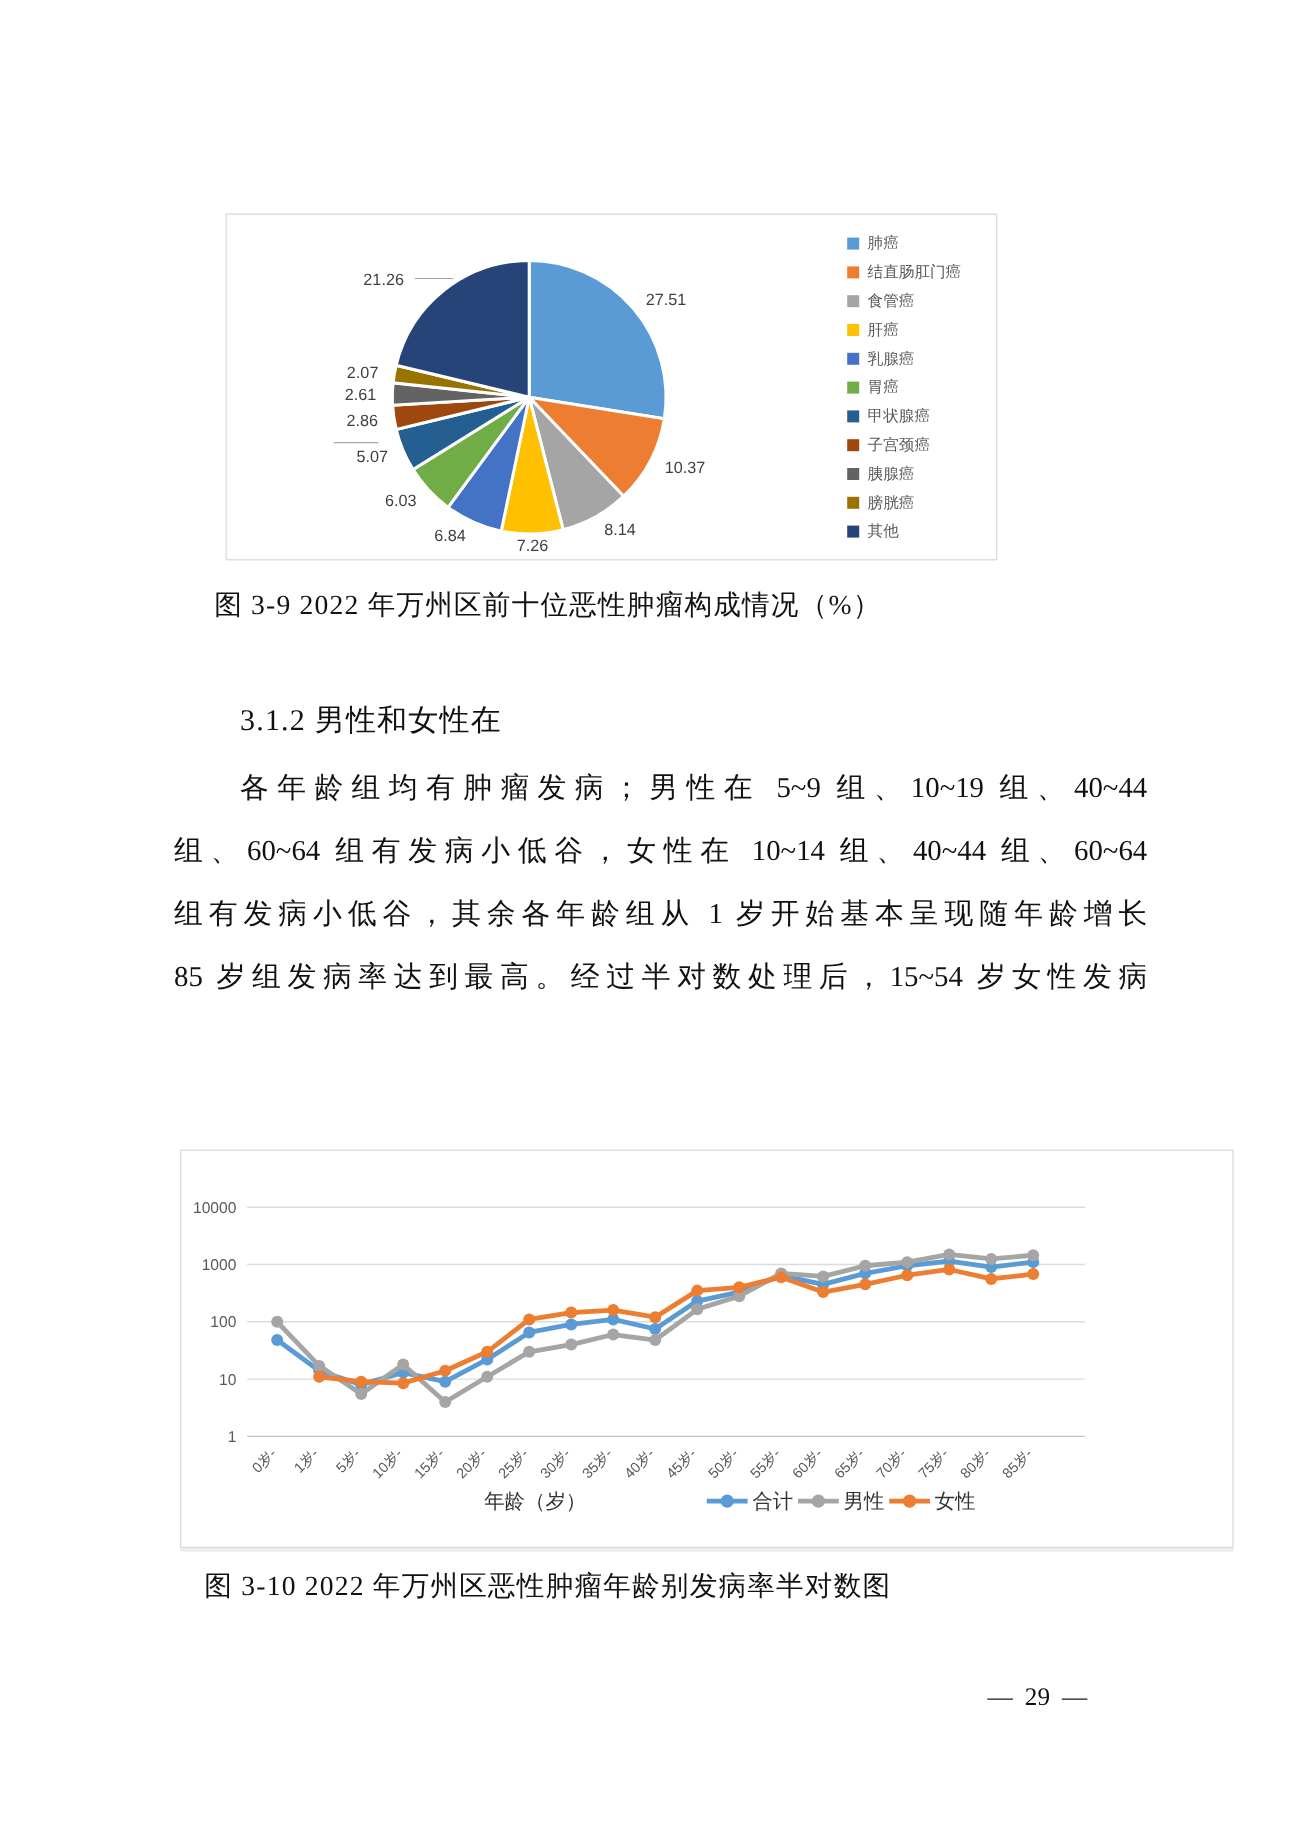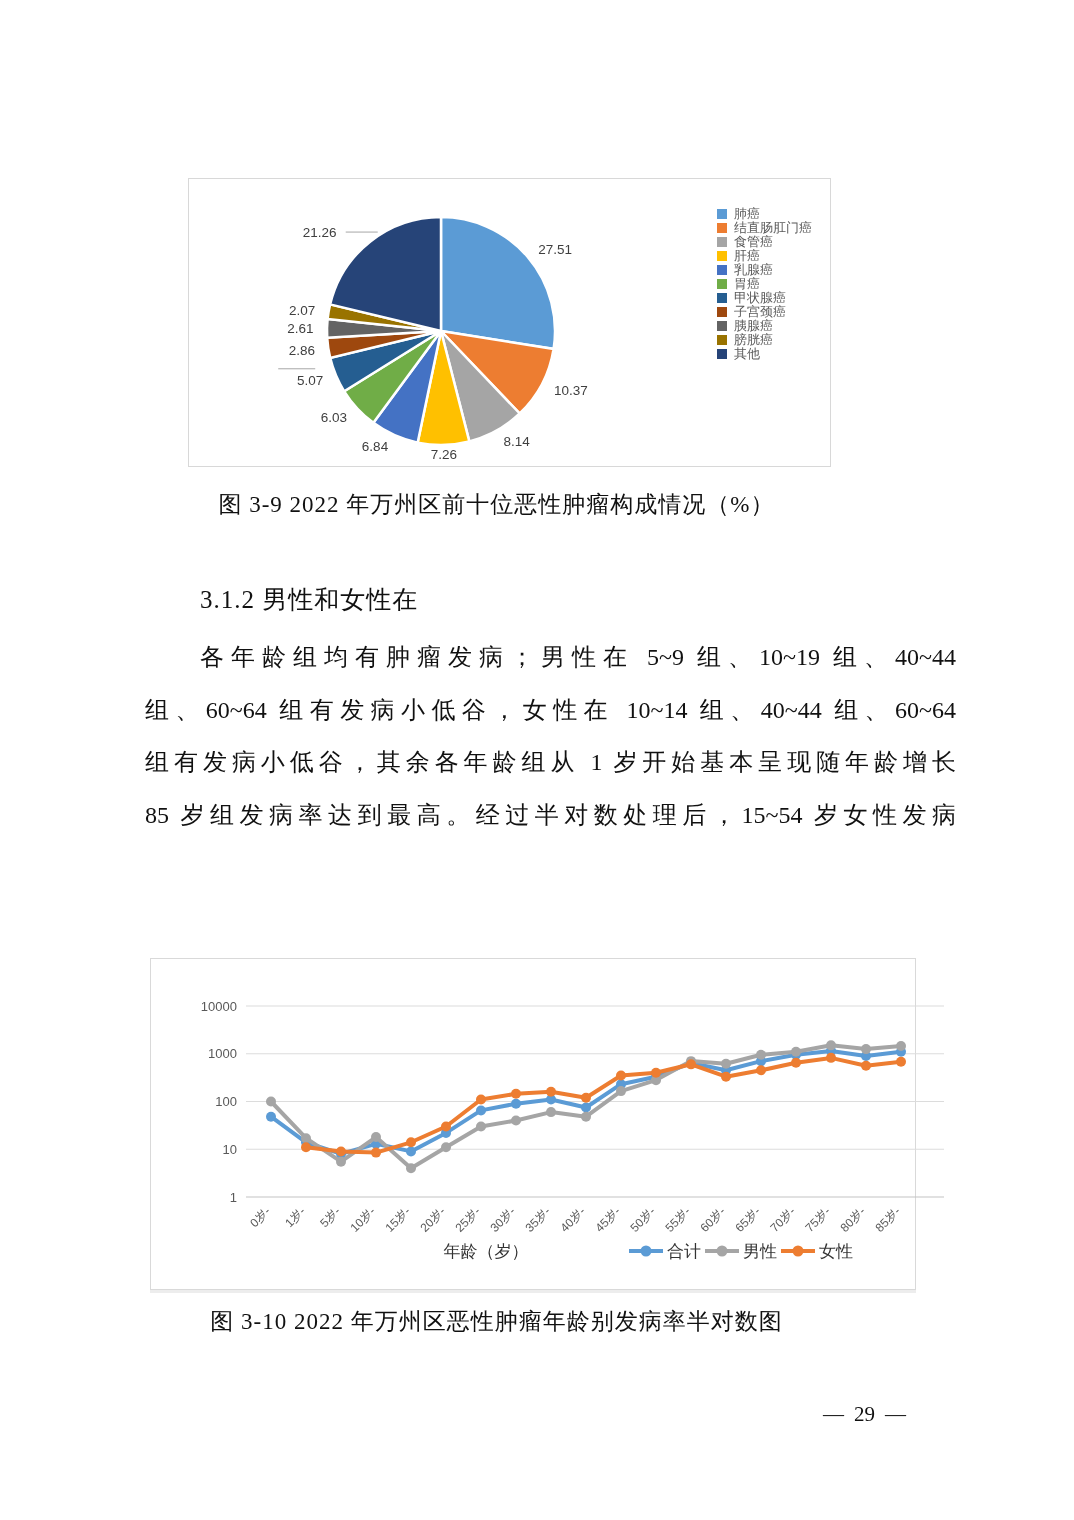--- a/index.html
+++ b/index.html
@@ -8,54 +8,53 @@
     font-family:"Liberation Serif","DejaVu Serif",serif; color:#1a1a1a;
     overflow:hidden;
   }
   
   .pie-box{
     position:absolute; left:188px; top:178px; width:643px; height:289px;
     background:#fff; border:1px solid #d8d8d8; box-sizing:border-box;
   }
   .pie-box svg{position:absolute;left:0;top:0;}
   .pie-legend{
-    position:absolute; left:512px; top:12px; margin:16px; padding:0; list-style:none;
-    display:flex; flex-direction:column; 
+    position:absolute; left:512px; top:12px; margin:5px; padding:0; list-style:none;
+    display:flex; flex-direction:column; gap:10px;
     font-family:"Liberation Sans","DejaVu Sans",sans-serif;
     font-size:13px; color:#595959;
   }
   .pie-legend li{display:flex; align-items:center; gap:7px; line-height:14px;}
   .pie-legend .sw{width:10px;height:10px;display:inline-block;flex:0 0 10px;}
   .fig-caption{
     position:absolute; left:0; width:913px; text-align:center;
-    font-size:23px; color:#111; letter-spacing:1px;padding-left:40px;
+    font-size:23px; color:#111; letter-spacing:1px;
   }
   #caption-3-9{top:489px;}
   
   .section-heading{
     position:absolute; left:200px; top:583px; margin:0;
     font-size:25px; font-weight:normal; color:#111; letter-spacing:1px;
   }
   .body-para{
     position:absolute; left:145px; top:631px; width:811px;
     font-size:24px; color:#111;
   }
   .body-para .line{
     height:52.5px; line-height:52.5px;
     text-align:justify; text-align-last:justify;
     white-space:nowrap; 
   }
   .body-para .line.first{ text-indent:55px; }
   .body-para .line.last{ text-align-last:left; }
   
   .line-box{
-    position:absolute; left:150px; top:958px; width:766px; height:332px;
+    position:absolute; left:150px; top:958px; width:878px; height:332px;
     background:#fff; border:1px solid #d9d9d9; box-sizing:border-box;
     box-shadow:0 3px 0 #ededed;
-    padding-left:40px;
   }
   #caption-3-10{top:1306px;}
   
   .page-number{
     position:absolute; right:168px; top:1402px;
     font-size:21px; color:#111; display:flex; gap:10px; align-items:center;
   }
 </style>
 </head>
 <body>

